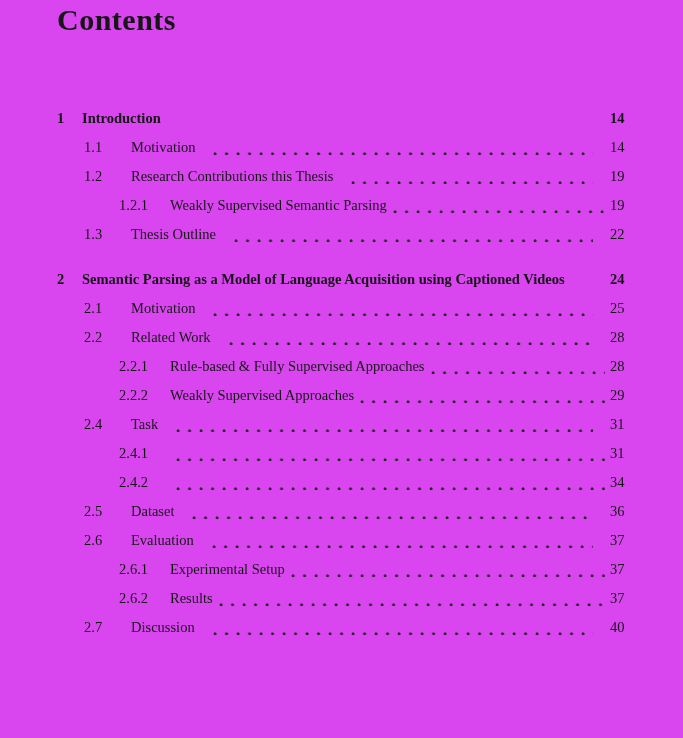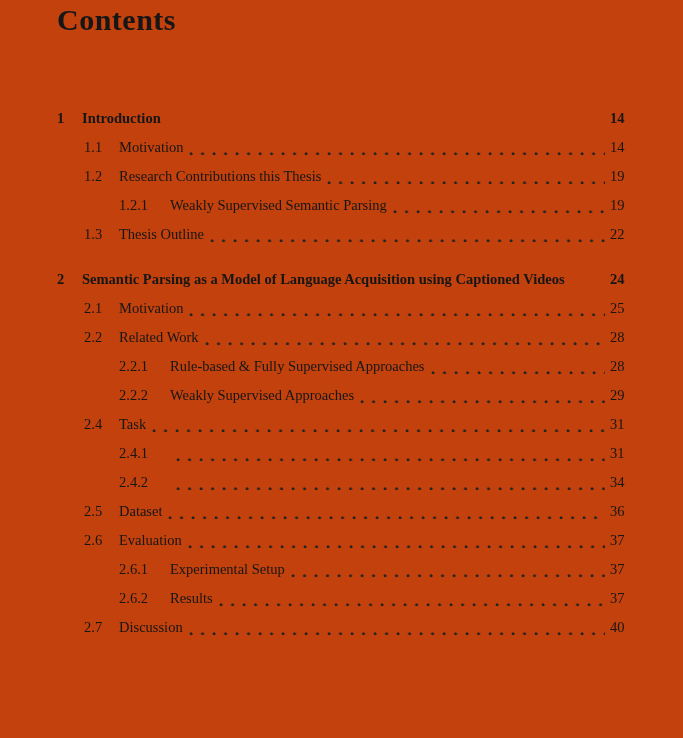--- a/index.html
+++ b/index.html
@@ -4,21 +4,21 @@
 <style>
   html, body {
     margin: 0;
     padding: 0;
     background: #ffffff;
   }
   .page {
     position: relative;
     width: 683px;
     height: 738px;
-    background: #c2410c;
+    background: #d946ef;
     color: #161616;
     font-family: "Liberation Serif", serif;
     box-sizing: border-box;
     padding: 2px 51px 0 57px;
     overflow: hidden;
   }
   .doc-title {
     font-size: 30px;
     line-height: 36px;
     font-weight: bold;
@@ -62,21 +62,21 @@
     font-weight: bold;
   }
   .toc-row.level0 .leader {
     background: none;
   }
   .toc-row.level0:not(:first-child) {
     margin-top: 16px;
   }
   
   .level0 .num { width: 25px; }
-  .level1 { padding-left: 27px; }
+  .level1 { padding-left: 27px; gap: 12px; }
   .level1 .num { width: 35px; }
   .level2 { padding-left: 62px; }
   .level2 .num { width: 51px; }
 </style>
 </head>
 <body>
 
 <div class="page">
   <h1 class="doc-title">Contents</h1>
 

